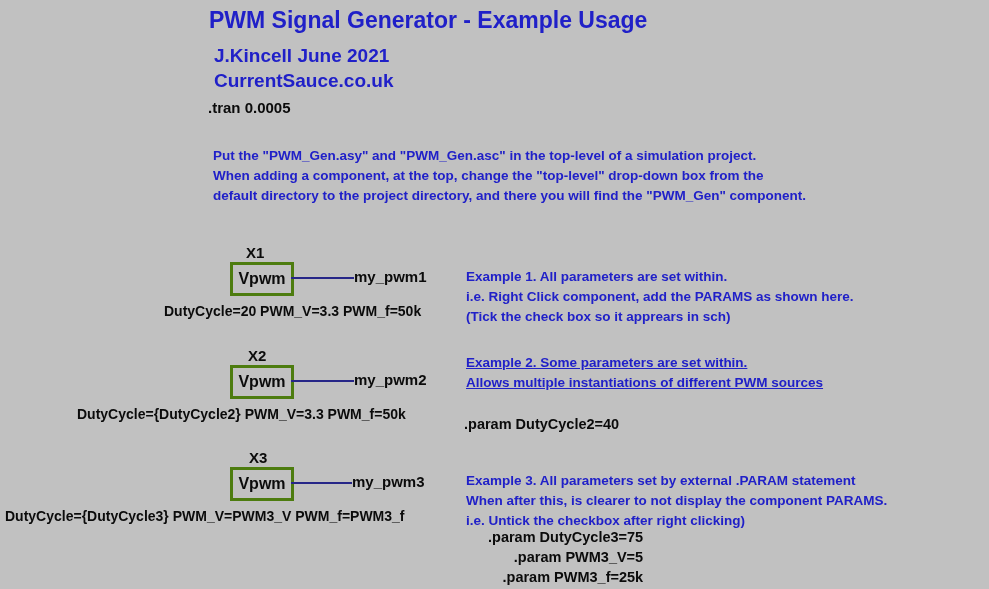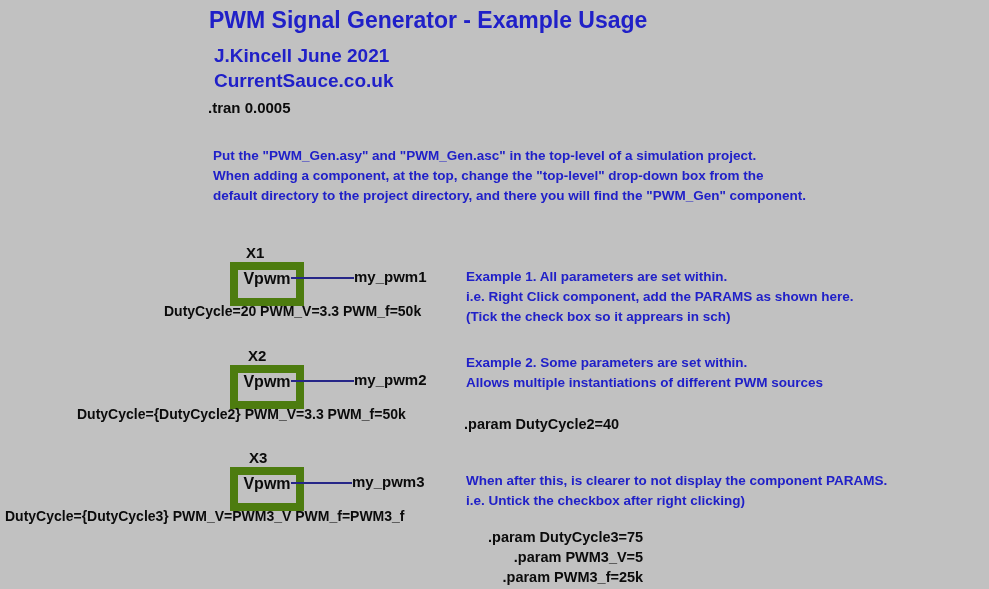--- a/index.html
+++ b/index.html
@@ -18,22 +18,22 @@
   .title   { font-size: 23px; line-height: 38px; }
   .byline  { font-size: 19px; line-height: 25px; }
   .tran    { font-size: 15px; }
   .comment { font-size: 13.5px; line-height: 20px; }
   .sch     { font-size: 14px; }
   .sch-lg  { font-size: 15px; }
   .paramtx { font-size: 14.5px; line-height: 20px; }
   .comp-box {
     position: absolute;
     width: 58px; height: 28px;
-    border: 8px solid #4d7c0f;
-    display: flex; align-items: flex-start; justify-content: center;
+    border: 3px solid #4d7c0f;
+    display: flex; align-items: center; justify-content: center;
     background: transparent;
   }
   .comp-box .body-label { font-size: 16px; color: #0b0b0b; }
   .wire { position: absolute; height: 2px; background: #262688; }
 </style>
 </head>
 <body>
 
 <div class="canvas">
 
@@ -67,35 +67,36 @@
   </div>
 
   <div class="abs black sch-lg" style="left:248px; top:347px;">X2</div>
   <div class="comp-box" style="left:230px; top:365px;">
     <span class="body-label">Vpwm</span>
   </div>
   <div class="wire" style="left:291px; top:380px; width:63px;"></div>
   <div class="abs black sch-lg" style="left:354px; top:371px;">my_pwm2</div>
   <div class="abs black sch" style="left:77px; top:406px;">DutyCycle={DutyCycle2} PWM_V=3.3 PWM_f=50k</div>
 
-  <div class="abs blue comment" style="left:466px; top:353px;">
+  <div class="abs blue comment" style="left:466px; top:353px;text-decoration:underline;">
     <div>Example 2. Some parameters are set within.</div>
     <div>Allows multiple instantiations of different PWM sources</div>
   </div>
   <div class="abs black paramtx" style="left:464px; top:414px;">.param DutyCycle2=40</div>
 
   <div class="abs black sch-lg" style="left:249px; top:449px;">X3</div>
   <div class="comp-box" style="left:230px; top:467px;">
     <span class="body-label">Vpwm</span>
   </div>
   <div class="wire" style="left:291px; top:482px; width:61px;"></div>
   <div class="abs black sch-lg" style="left:352px; top:473px;">my_pwm3</div>
   <div class="abs black sch" style="left:5px; top:508px;">DutyCycle={DutyCycle3} PWM_V=PWM3_V PWM_f=PWM3_f</div>
 
   <div class="abs blue comment" style="left:466px; top:471px;">
+    <div>Example 3. All parameters set by external .PARAM statement</div>
     <div>When after this, is clearer to not display the component PARAMS.</div>
     <div>i.e. Untick the checkbox after right clicking)</div>
   </div>
   <div class="abs black paramtx" style="left:488px; top:527px;">
     <div>.param DutyCycle3=75</div>
     <div>.param PWM3_V=5</div>
     <div>.param PWM3_f=25k</div>
   </div>
 
 </div>

